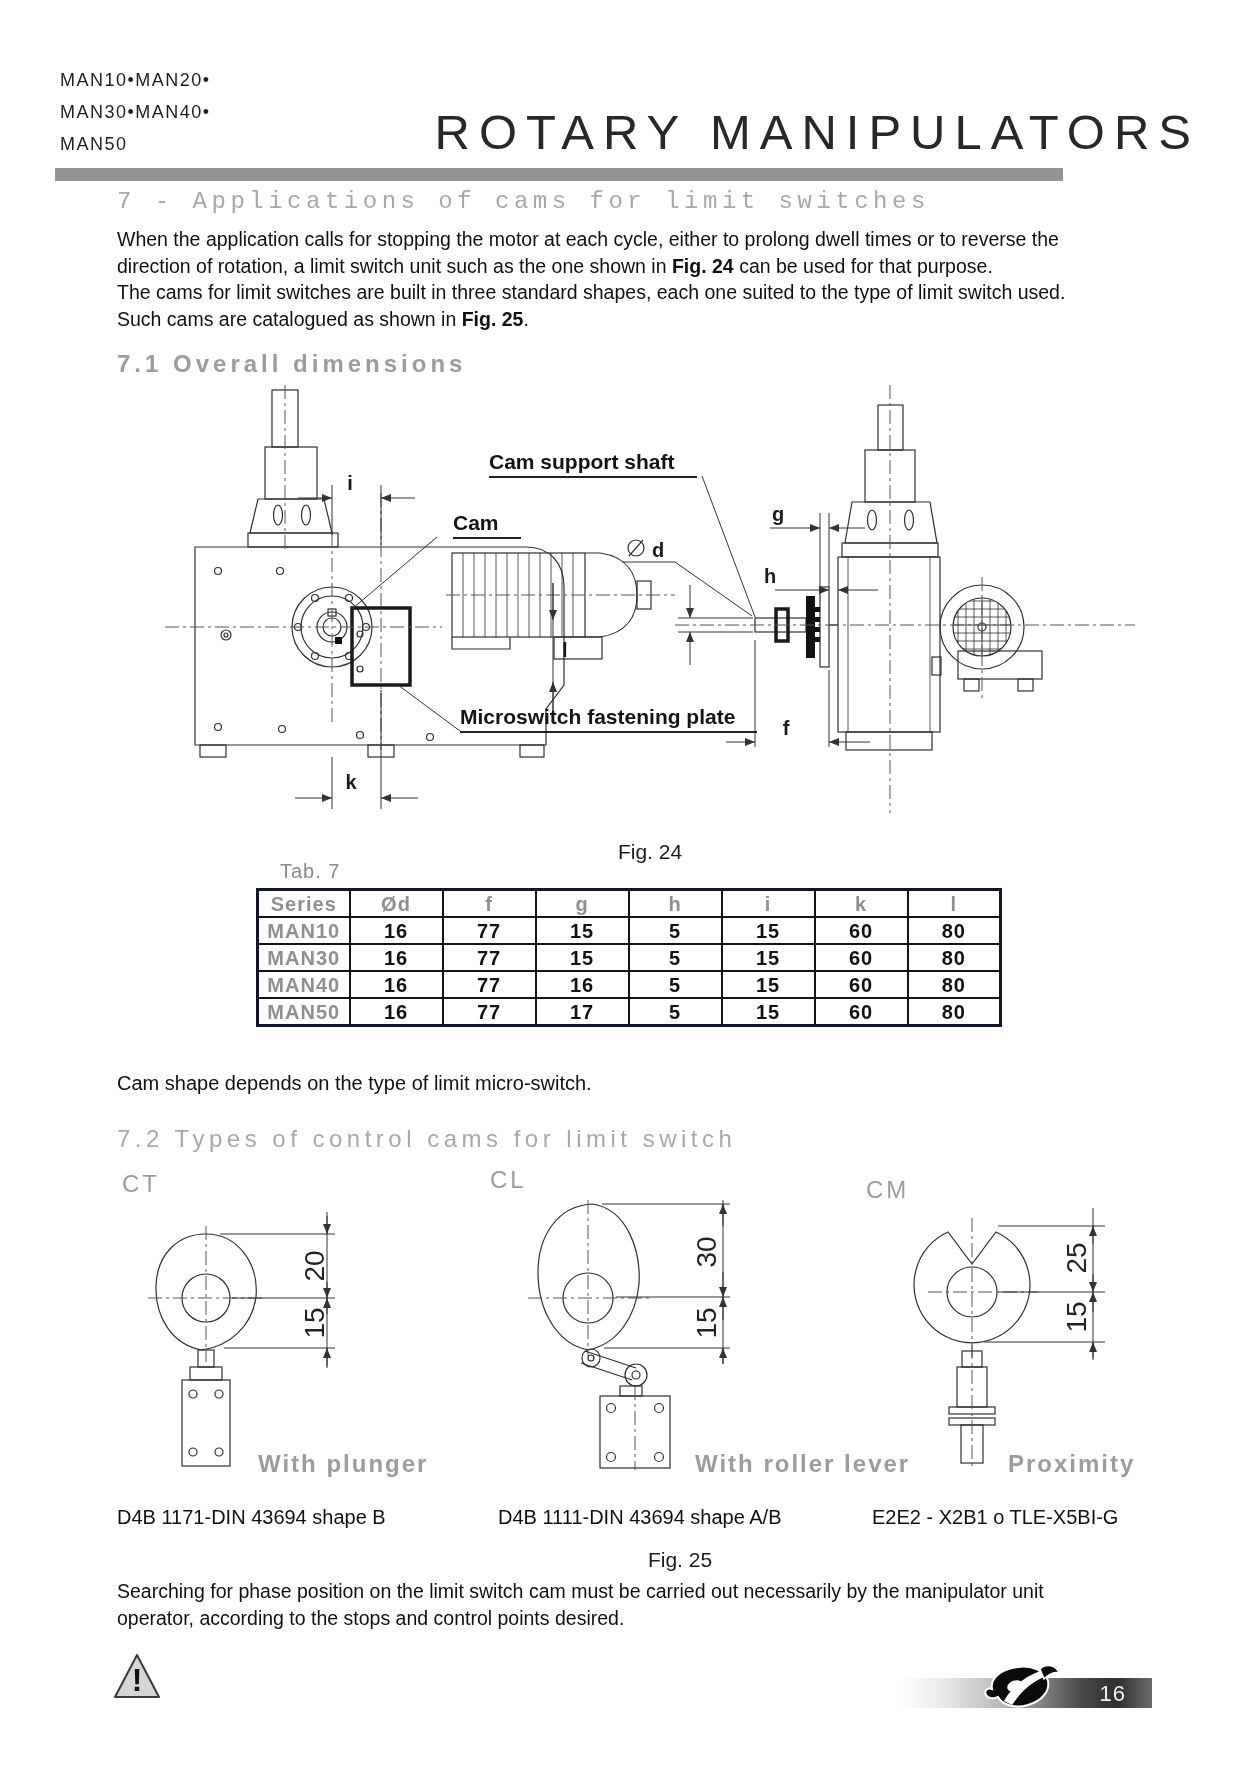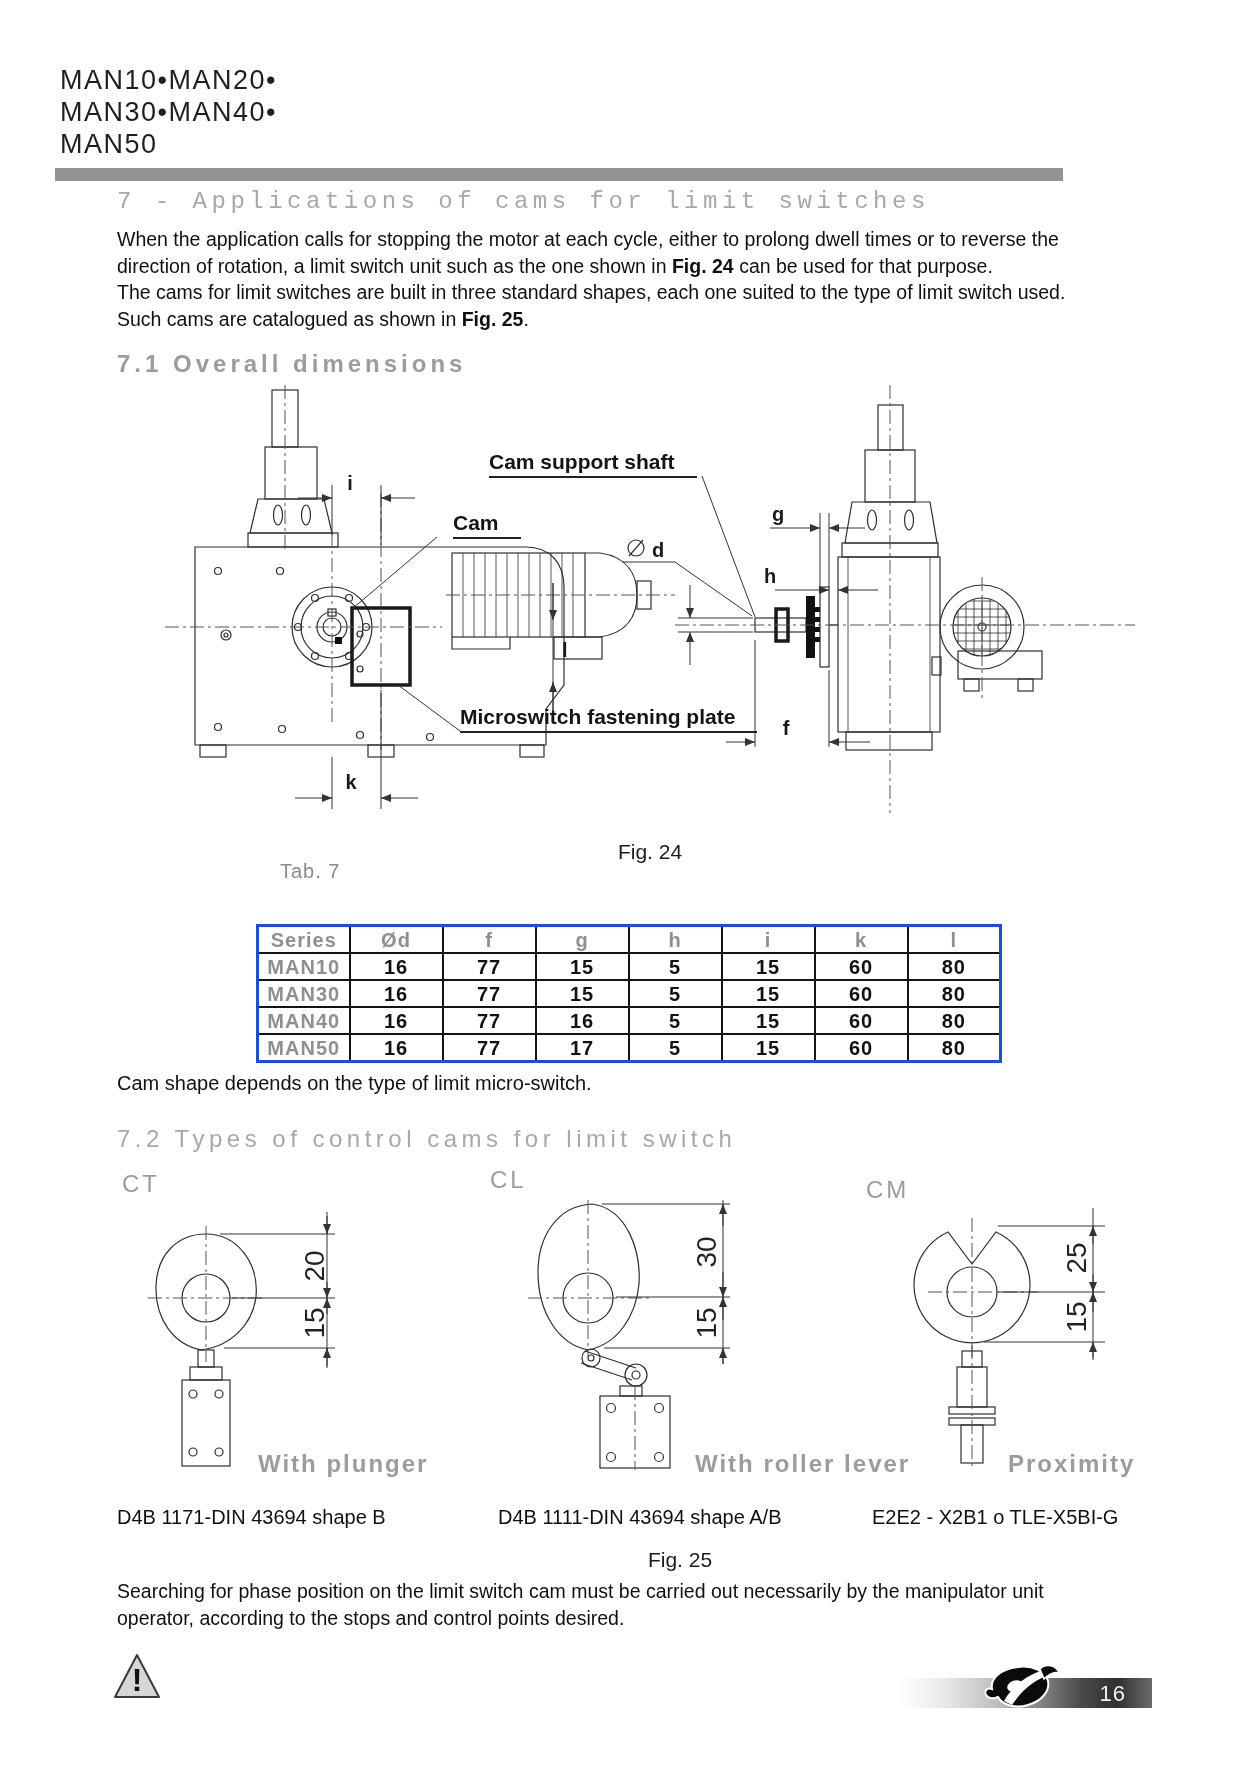--- a/index.html
+++ b/index.html
@@ -1,42 +1,42 @@
 <!DOCTYPE html>
 <html><head>
 <meta charset="utf-8">
 <style>
   html,body{margin:0;padding:0;background:#ffffff;}
   .page{position:relative;width:1241px;height:1766px;background:#fff;overflow:hidden;
         font-family:"Liberation Sans", sans-serif;color:#161616;}
   .abs{position:absolute;}
 
   
-  #models{left:60px;top:64px;font-size:27px;line-height:32px;letter-spacing:1.5px;color:#1f1f1f;}
+  #models{left:60px;top:64px;font-size:18px;line-height:32px;letter-spacing:1.5px;color:#1f1f1f;}
   #title{right:41px;top:104px;font-size:49px;letter-spacing:9px;color:#282828;white-space:nowrap;}
   #titlebar{left:55px;top:168px;width:1008px;height:13px;background:#949494;}
 
   
   #s7h{left:117px;top:188px;font-size:24px;letter-spacing:4.5px;color:#a8a8a8;white-space:nowrap;font-family:Liberation Mono, monospace;}
   #s7p{left:117px;top:226px;font-size:19.5px;line-height:26.5px;color:#101010;white-space:nowrap;}
   #s7p b{font-weight:bold;}
 
   
   #s71h{left:117px;top:350px;font-size:24px;font-weight:bold;letter-spacing:4px;color:#9c9c9c;white-space:nowrap;}
   #fig24{left:130px;top:385px;width:1010px;height:430px;}
   .figlabel{font-size:21px;font-weight:bold;color:#141414;border-bottom:2px solid #222;
             padding:0 22px 2px 0;white-space:nowrap;}
   #lbl-css{left:489px;top:450px;}
   #lbl-cam{left:437px;top:511px;margin-left:16px;}
   #lbl-micro{left:460px;top:705px;}
   #fig24cap{left:580px;top:840px;width:140px;text-align:center;font-size:21px;color:#1c1c1c;}
 
   #tab7{left:280px;top:860px;font-size:20px;color:#8a8a8a;letter-spacing:1px;}
-  #dimtable{left:256px;top:924px;width:743px;border-collapse:collapse;table-layout:fixed;
-            border:3px solid #1d4ed8;padding-left:36px;}
+  #dimtable{left:256px;top:888px;width:743px;border-collapse:collapse;table-layout:fixed;
+            border:3px solid #0f172a;padding-left:36px;}
   #dimtable th,#dimtable td{border:2px solid #141414;height:25px;padding:0;text-align:center;
             font-size:20px;font-weight:bold;letter-spacing:1px;line-height:1;}
   #dimtable th{color:#8f8f8f;}
   #dimtable td{color:#111;}
   #dimtable td.series{color:#8f8f8f;}
   #dimtable col.c0{width:92px;} #dimtable col.cn{width:93px;}
   #note{left:117px;top:1072px;font-size:20px;color:#101010;white-space:nowrap;}
 
   
   #s72h{left:117px;top:1125px;font-size:24px;letter-spacing:4.5px;color:#a8a8a8;white-space:nowrap;}
@@ -71,20 +71,21 @@
 </head>
 <body>
 
 <div class="page">
 
   <div class="abs" id="models">
     <div>MAN10•MAN20•</div>
     <div>MAN30•MAN40•</div>
     <div>MAN50</div>
   </div>
+  <div class="abs" id="title">ROTARY MANIPULATORS</div>
   <div class="abs" id="titlebar"></div>
 
   <div class="abs" id="s7h">7 - Applications of cams for limit switches</div>
   <div class="abs" id="s7p">
     <span>When the application calls for stopping the motor at each cycle, either to prolong dwell times or to reverse the</span><br>
     <span>direction of rotation, a limit switch unit such as the one shown in </span><b>Fig. 24</b><span> can be used for that purpose.</span><br>
     <span>The cams for limit switches are built in three standard shapes, each one suited to the type of limit switch used.</span><br>
     <span>Such cams are catalogued as shown in </span><b>Fig. 25</b><span>.</span>
   </div>
 

